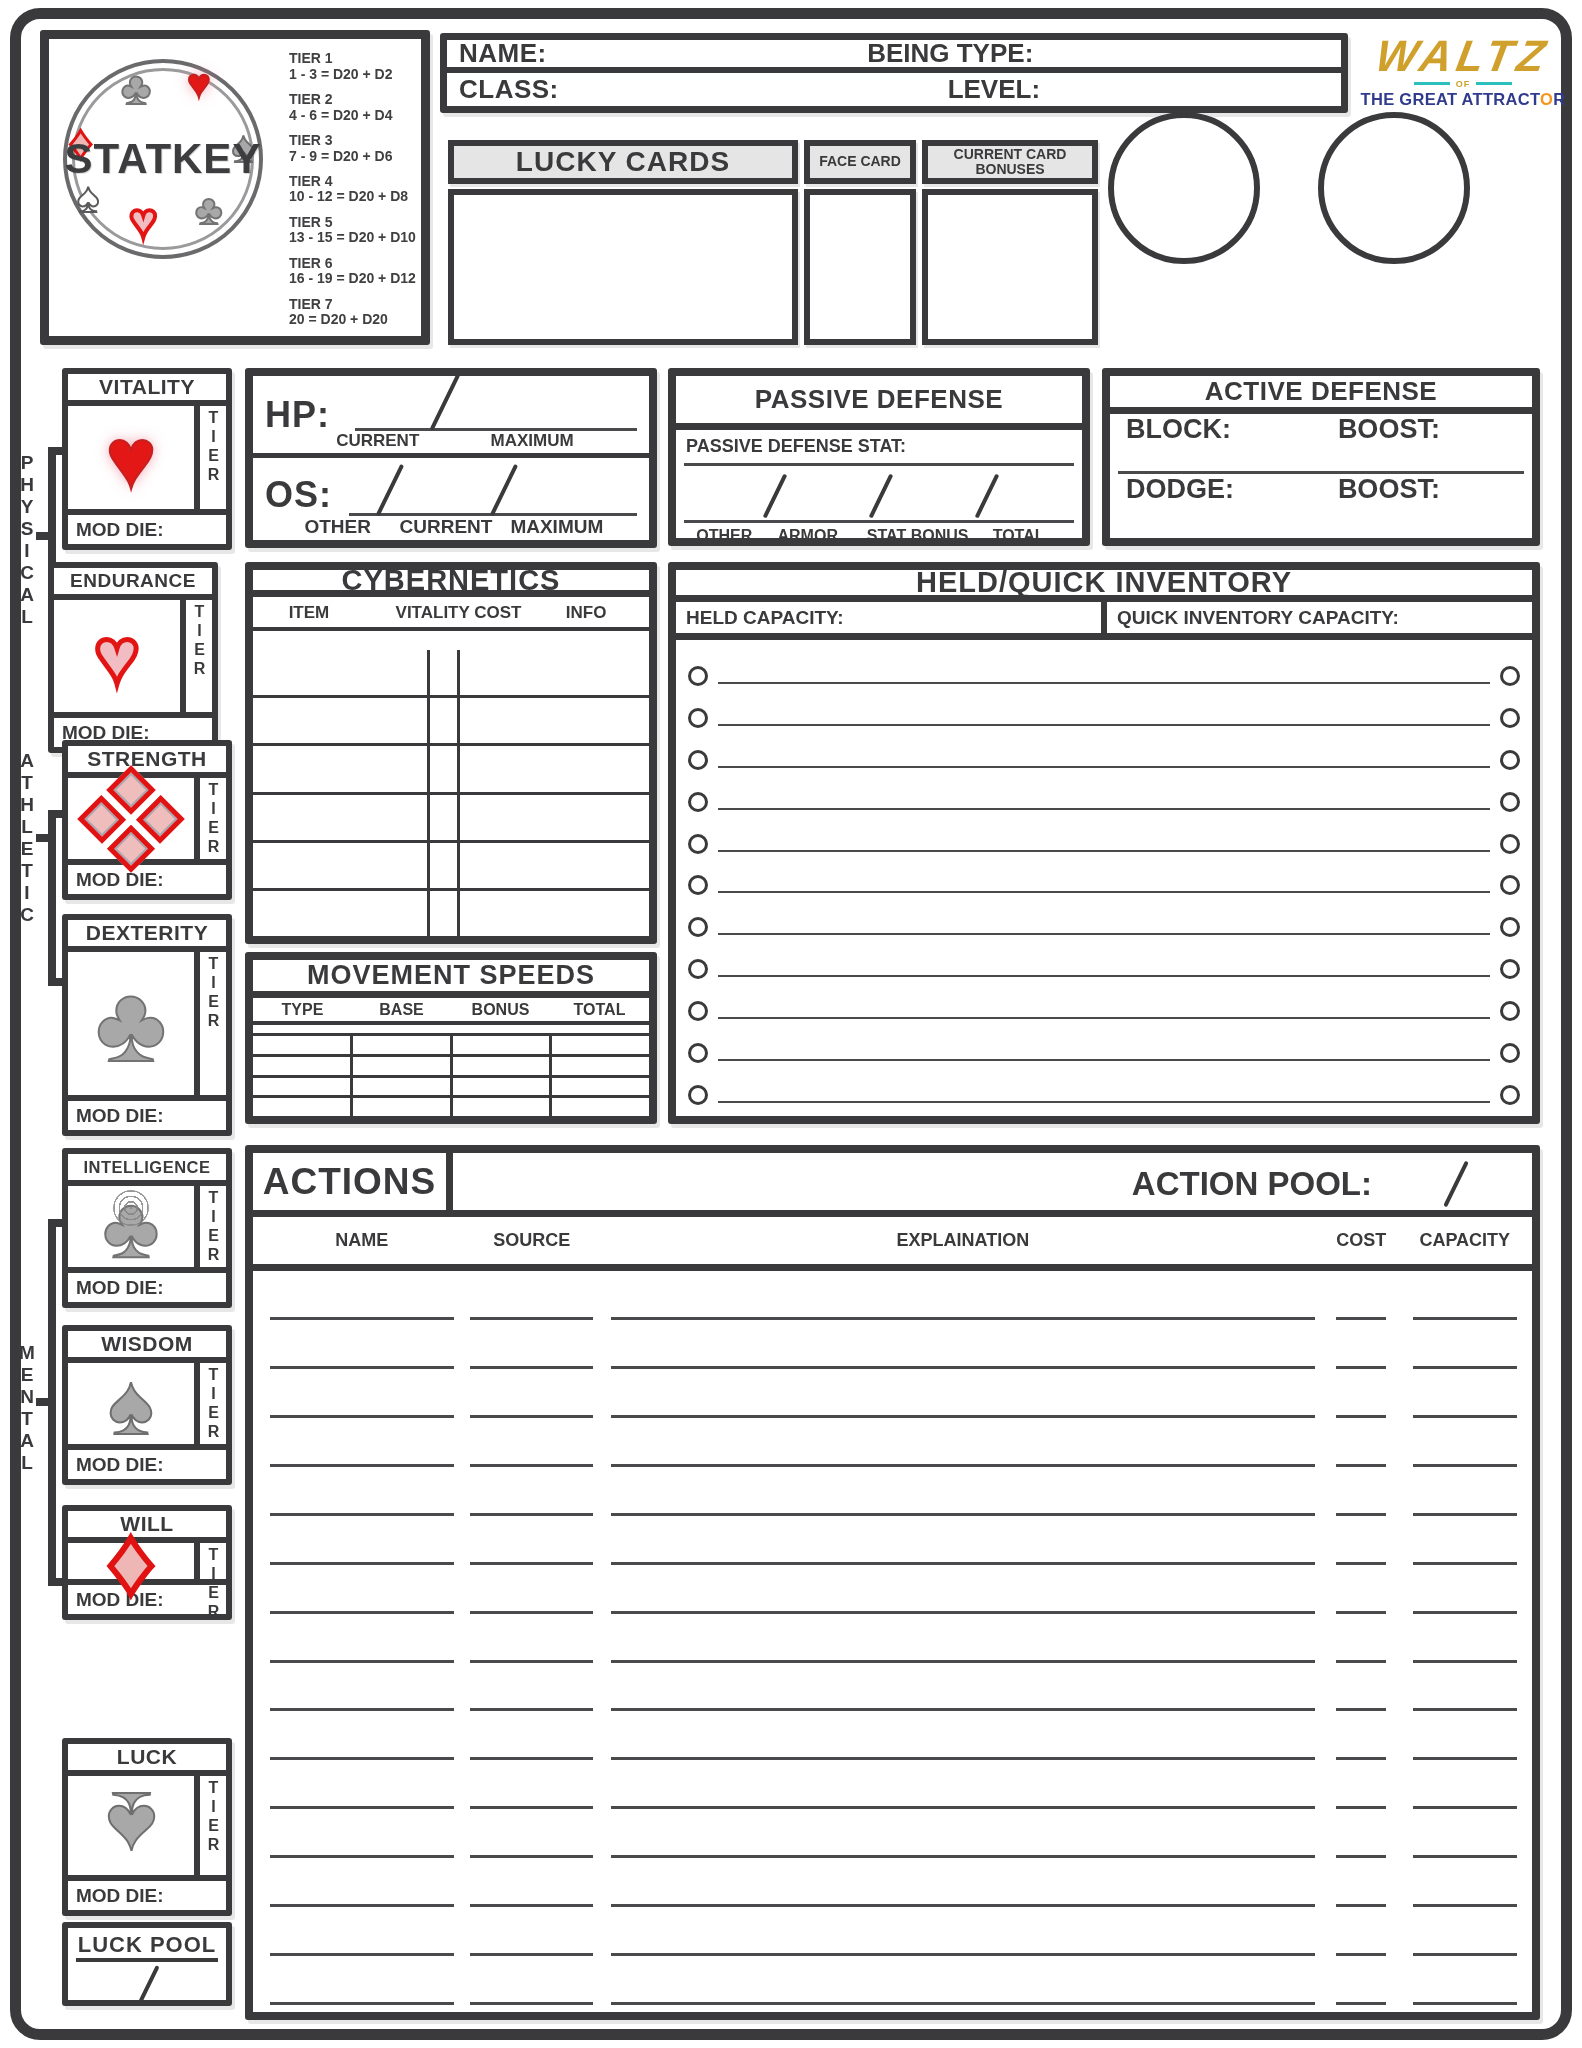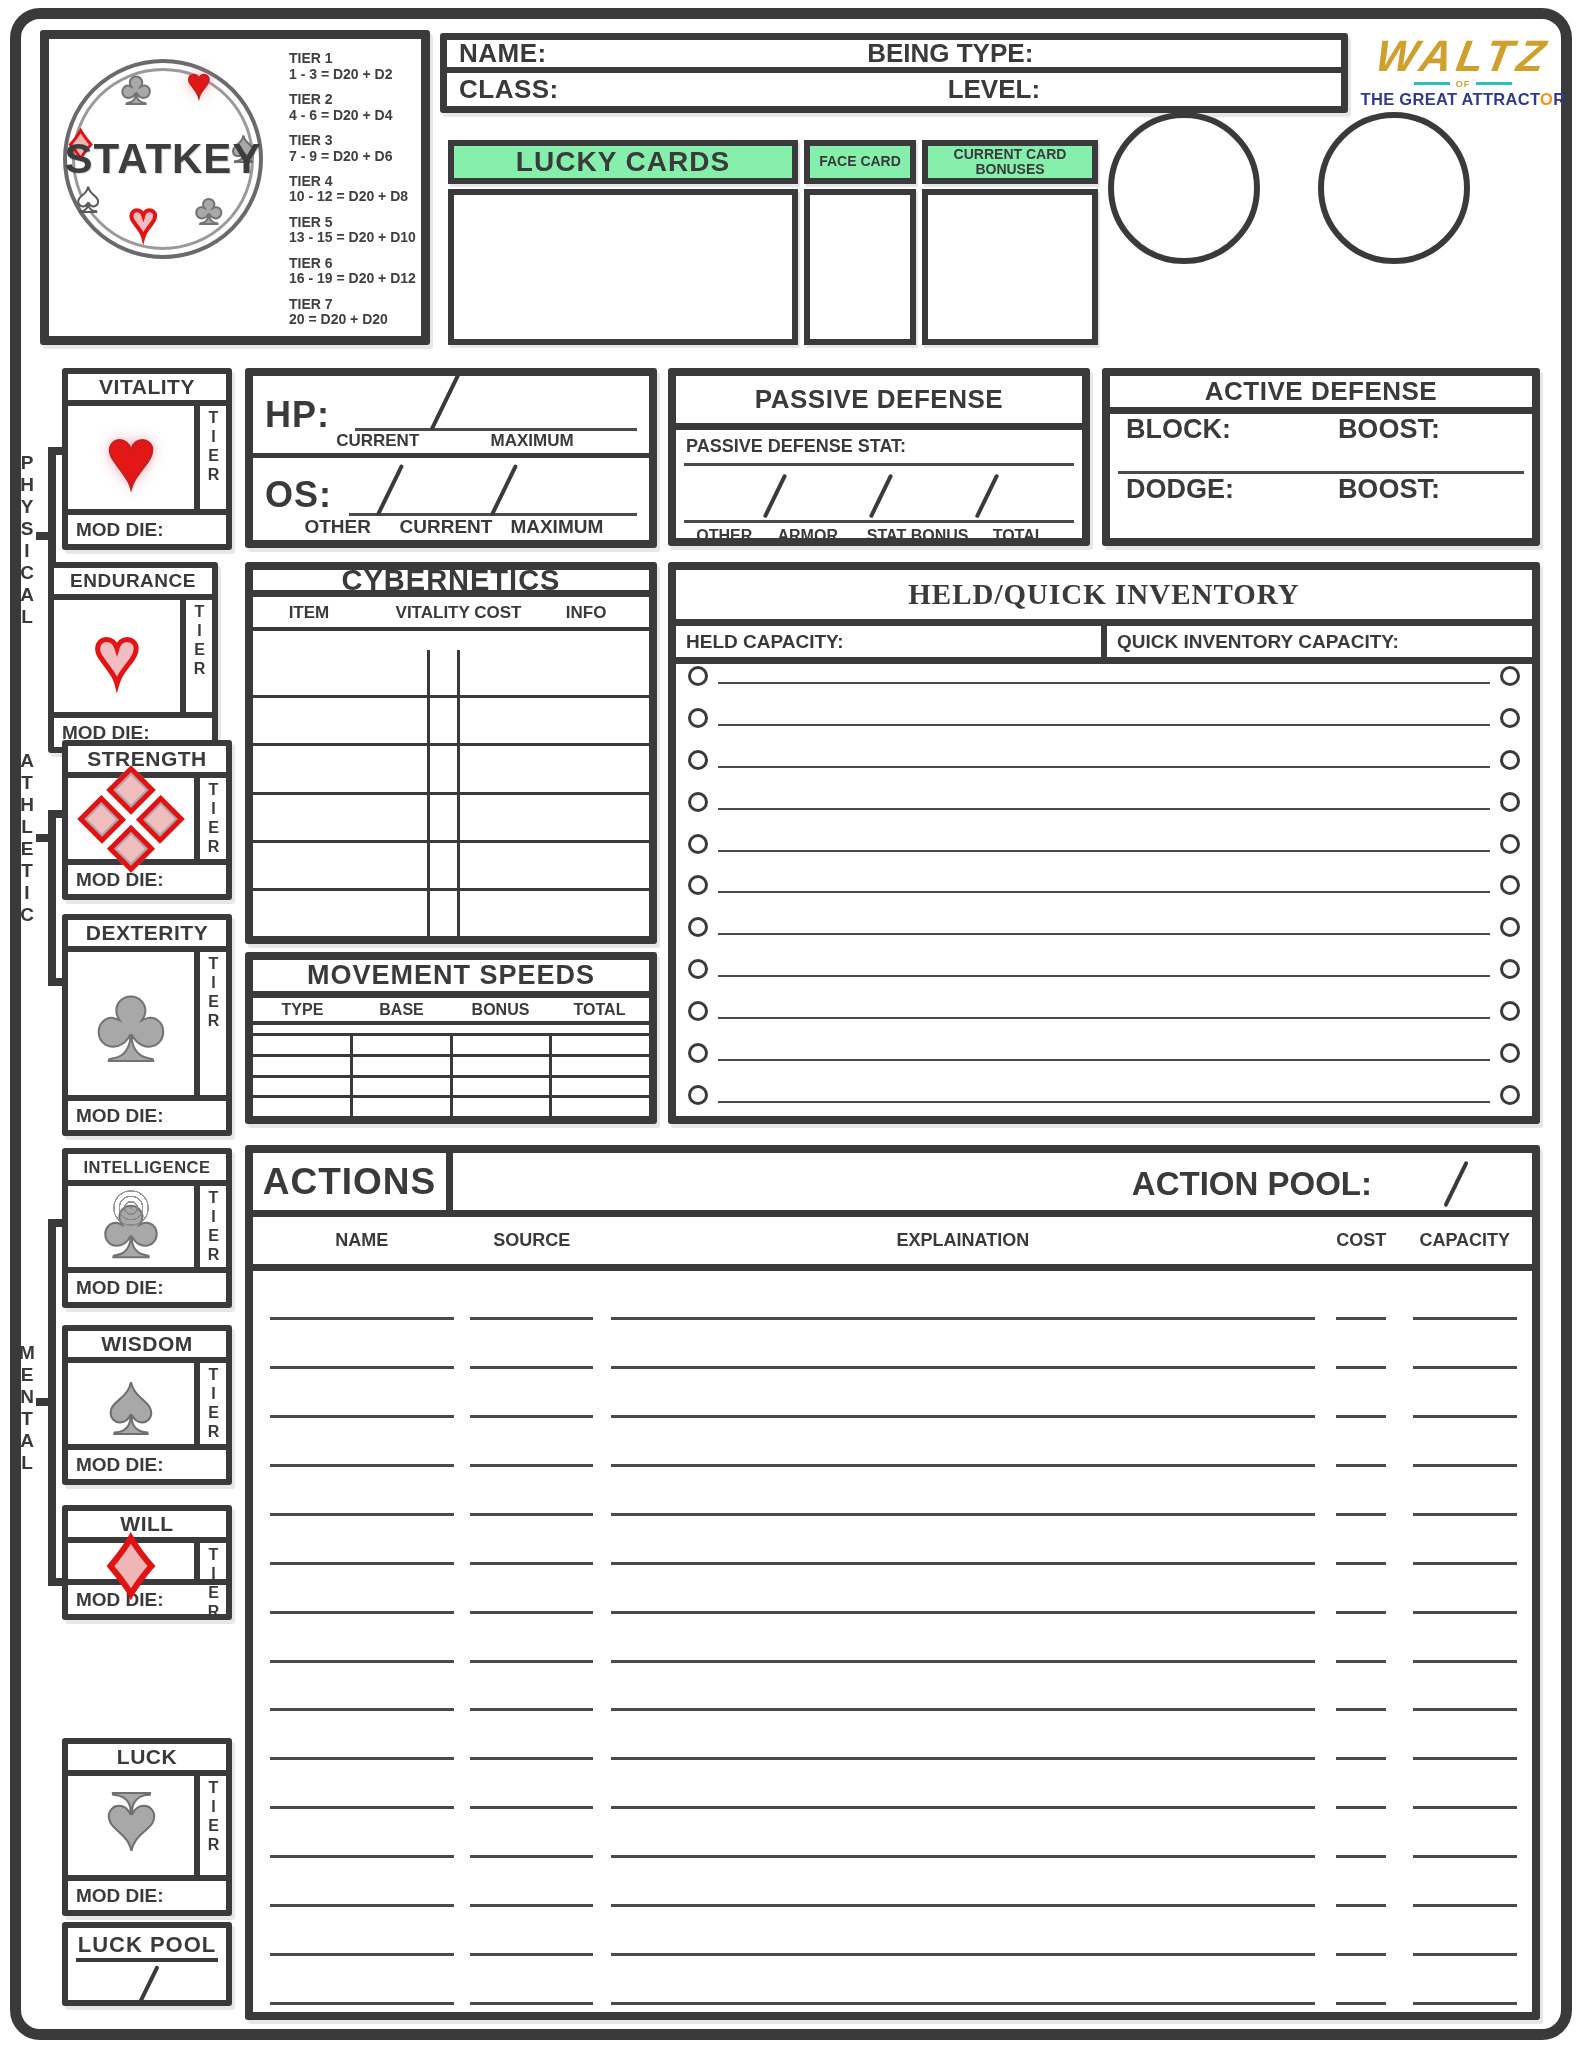--- a/index.html
+++ b/index.html
@@ -33,21 +33,21 @@
   .spiral{position:absolute; top:4px; left:50%; margin-left:-18px; width:36px; height:36px; border-radius:50%;
           background:repeating-radial-gradient(circle at 50% 50%, #858587 0 1.5px, transparent 1.5px 5.5px); opacity:.85;}
 
   
   .id-row{position:relative; height:33px; display:flex; align-items:center;}
   .id-row .lab{font-size:26px; font-weight:800; margin-left:12px; letter-spacing:.5px;}
   .id-row .lab2{position:absolute; font-size:26px; font-weight:800;}
 
   
   .lc-col{display:flex; flex-direction:column; height:100%;}
-  .lc-head{border:6px solid var(--ink); background:#86efac; text-align:center; font-weight:800; display:flex; align-items:center; justify-content:center; box-shadow:2px 3px 0 rgba(58,58,60,.12);}
+  .lc-head{border:6px solid var(--ink); background:#e5e5e5; text-align:center; font-weight:800; display:flex; align-items:center; justify-content:center; box-shadow:2px 3px 0 rgba(58,58,60,.12);}
   .lc-body{border:6px solid var(--ink); background:#fff; flex:1; margin-top:5px; box-shadow:2px 3px 0 rgba(58,58,60,.12);}
 
   
   .logo-word{font-size:44px; font-weight:bold; font-style:italic; letter-spacing:5px; text-align:center; line-height:.9; transform:skewX(-10deg);}
   .logo-of{display:flex; align-items:center; justify-content:center; gap:6px; margin:3px 0 1px;}
   .logo-of .rule{height:3px; flex:0 0 36px;}
   .logo-of .of{font-size:9px; font-weight:bold; letter-spacing:1px;}
   .logo-sub{font-weight:800; font-size:16.5px; text-align:center; letter-spacing:.3px;}
 
   .card-circle{position:absolute; width:152px; height:152px; border:6px solid var(--ink); border-radius:50%; background:#fff;}
@@ -428,21 +428,21 @@
       <div class="cy-row"></div>
     <div class="cy-row"></div>
         <div class="cy-row"></div>
         <div class="cy-row"></div>
         <div class="cy-row"></div>
         <div class="cy-row"></div>
       </div>
   </div>
 
   <div class="box" style="left:668px;top:562px;width:872px;height:562px;border-width:8px;">
-    <div class="sec-title" style="height:56px;font-size:29px;letter-spacing:1px;font-family:Liberation Serif, serif;">HELD/QUICK INVENTORY</div>
+    <div class="sec-title" style="height:32px;font-size:29px;letter-spacing:1px;">HELD/QUICK INVENTORY</div>
     <div class="inv-cap">
       <div>
           <span>HELD CAPACITY:</span>
         </div>
       <div>
           <span>QUICK INVENTORY CAPACITY:</span>
         </div>
     </div>
     <div class="inv-rows">
       <div class="inv-row">

